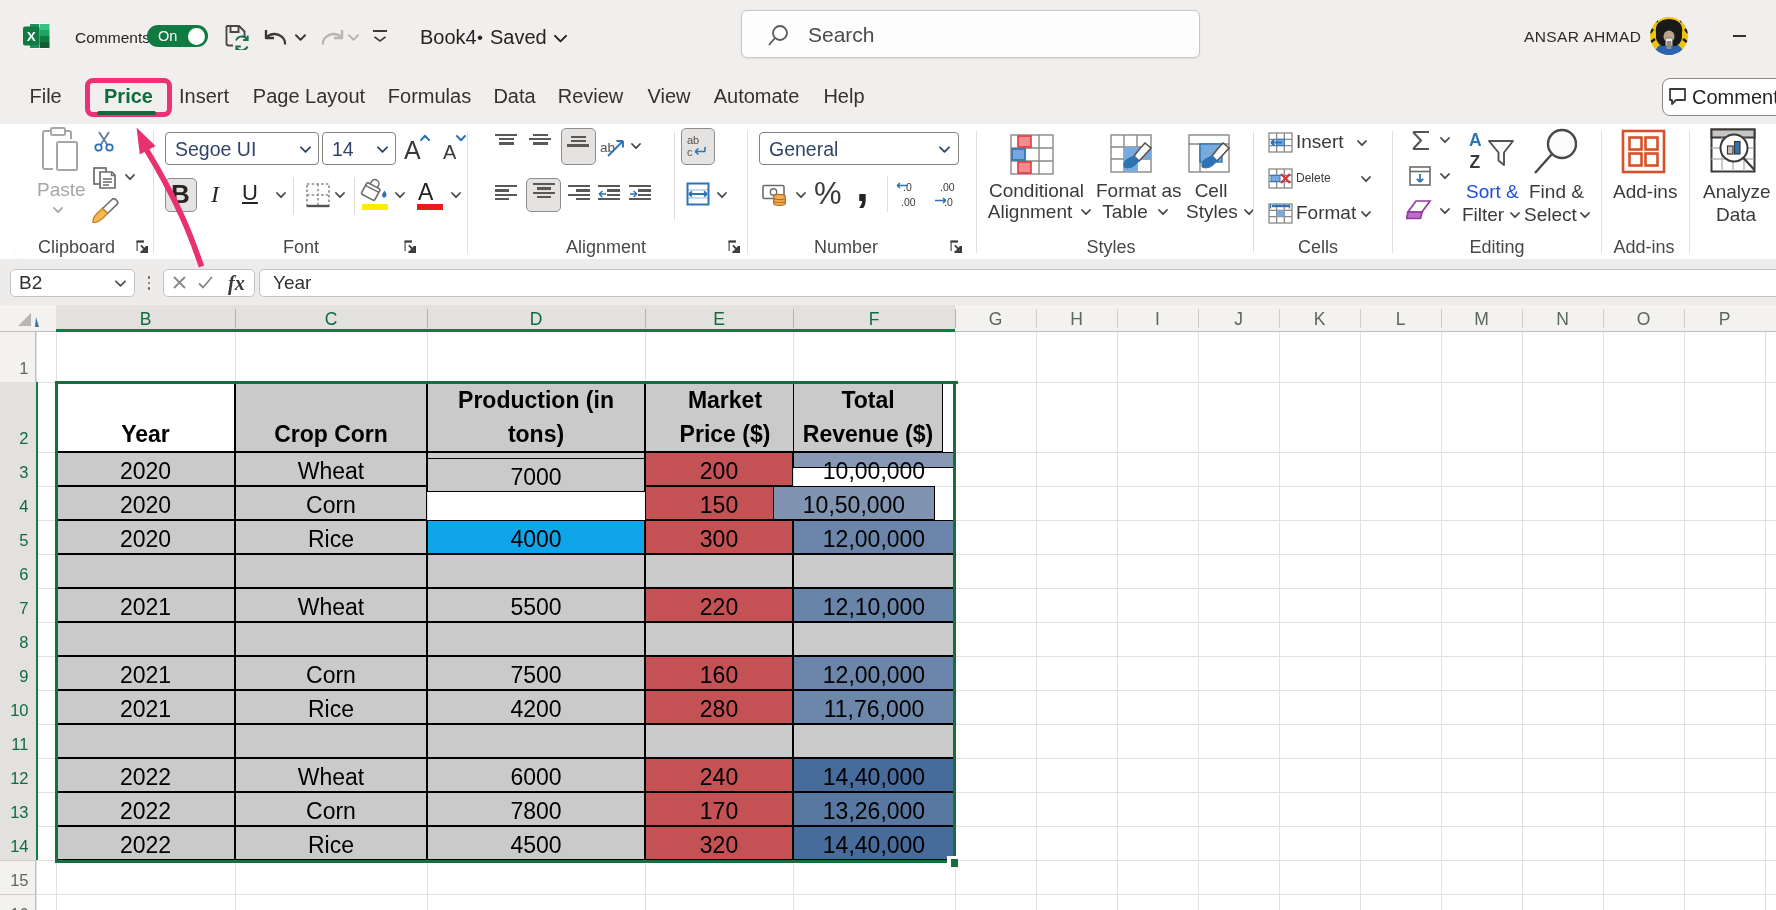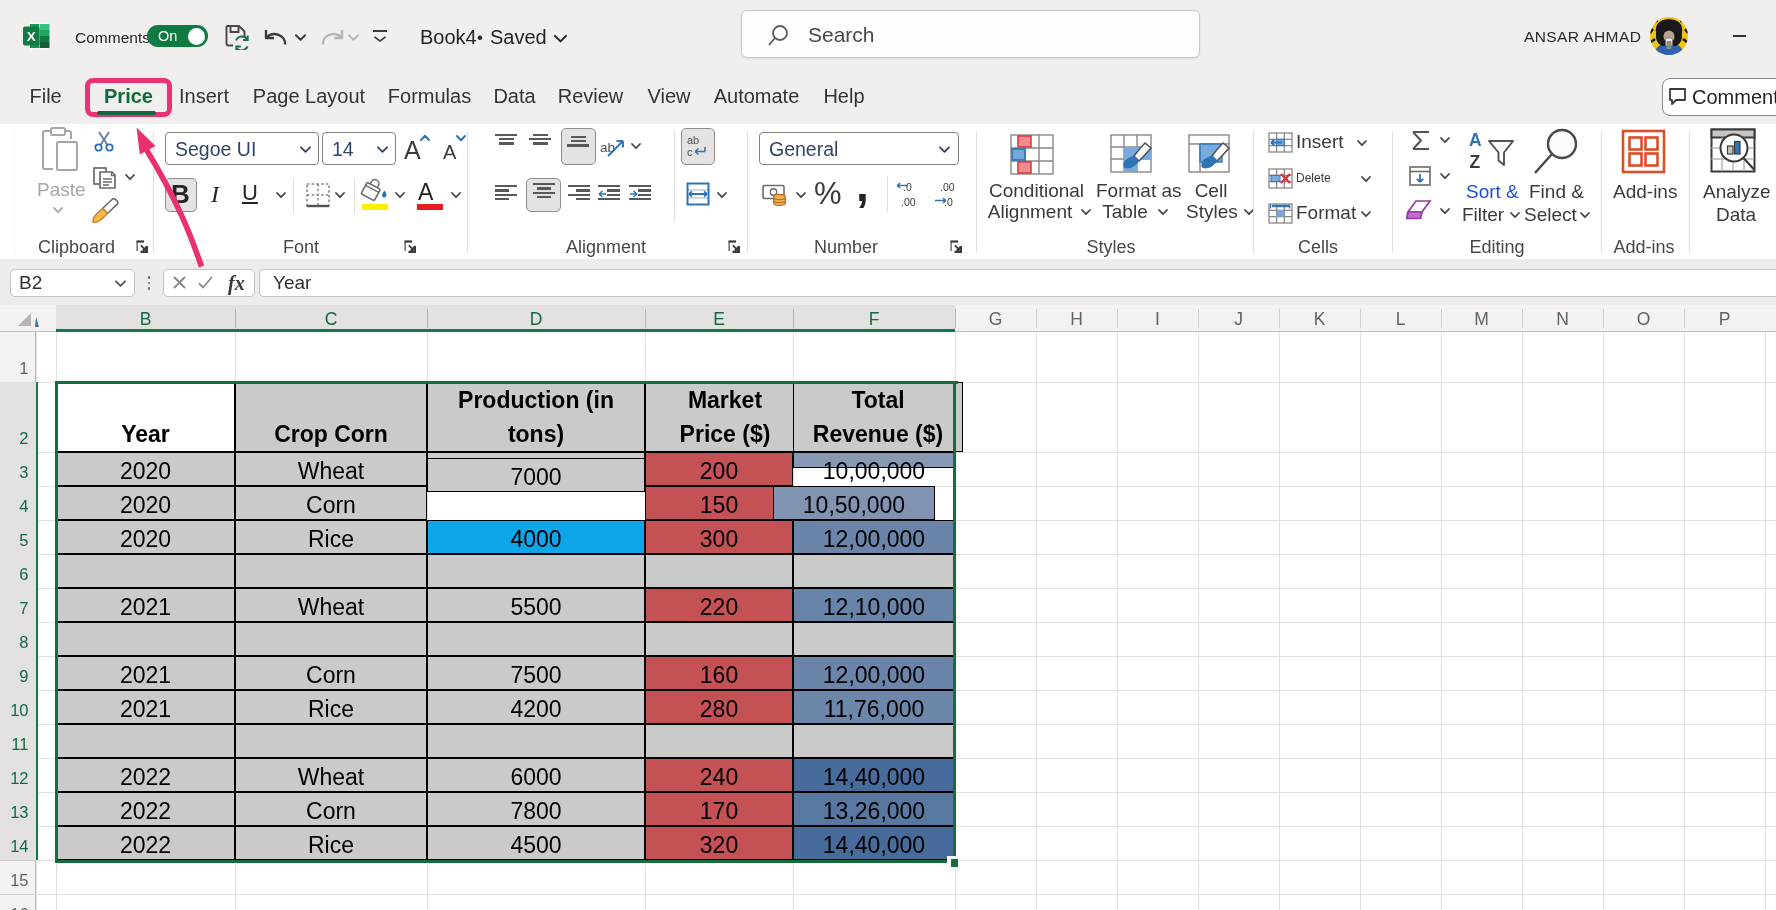--- a/index.html
+++ b/index.html
@@ -575,21 +575,21 @@
   </div>
 <div class="cell" style="left:235px;top:382px;width:192px;height:70px;background:#cbcaca;font-weight:700;">
     <div style="position:absolute;left:0;bottom:0px;width:100%;line-height:34px;">Crop Corn</div>
   </div>
 <div class="cell" style="left:427px;top:382px;width:218px;height:70px;background:#cbcaca;font-weight:700;">
     <div style="position:absolute;left:0;bottom:0px;width:100%;line-height:34px;">Production (in<br>tons)</div>
   </div>
 <div class="cell" style="left:645px;top:382px;width:160px;height:70px;background:#cbcaca;font-weight:700;">
     <div style="position:absolute;left:0;bottom:0px;width:100%;line-height:34px;">Market<br>Price ($)</div>
   </div>
-<div class="cell" style="left:793px;top:382px;width:170px;height:70px;background:#cbcaca;font-weight:700;">
+<div class="cell" style="left:793px;top:382px;width:150px;height:70px;background:#cbcaca;font-weight:700;">
     <div style="position:absolute;left:0;bottom:0px;width:100%;line-height:34px;">Total<br>Revenue ($)</div>
   </div>
 <div class="cell" style="left:56px;top:452px;width:179px;height:34px;background:#cbcaca;font-weight:400;line-height:36px;">2020</div>
 <div class="cell" style="left:235px;top:452px;width:192px;height:34px;background:#cbcaca;font-weight:400;line-height:36px;">Wheat</div>
 <div class="cell" style="left:427px;top:452px;width:218px;height:34px;background:#cbcaca;font-weight:400;line-height:36px;">5000</div>
 <div class="cell" style="left:645px;top:452px;width:148px;height:34px;background:#c45255;font-weight:400;line-height:36px;">200</div>
 <div class="cell" style="left:793px;top:452px;width:162px;height:16px;background:rgb(135,153,180);font-weight:400;line-height:36px;">10,00,000</div>
 <div class="cell" style="left:56px;top:486px;width:179px;height:34px;background:#cbcaca;font-weight:400;line-height:36px;">2020</div>
 <div class="cell" style="left:235px;top:486px;width:192px;height:34px;background:#cbcaca;font-weight:400;line-height:36px;">Corn</div>
 <div class="cell" style="left:427px;top:458px;width:218px;height:34px;background:#cbcaca;font-weight:400;line-height:36px;">7000</div>

